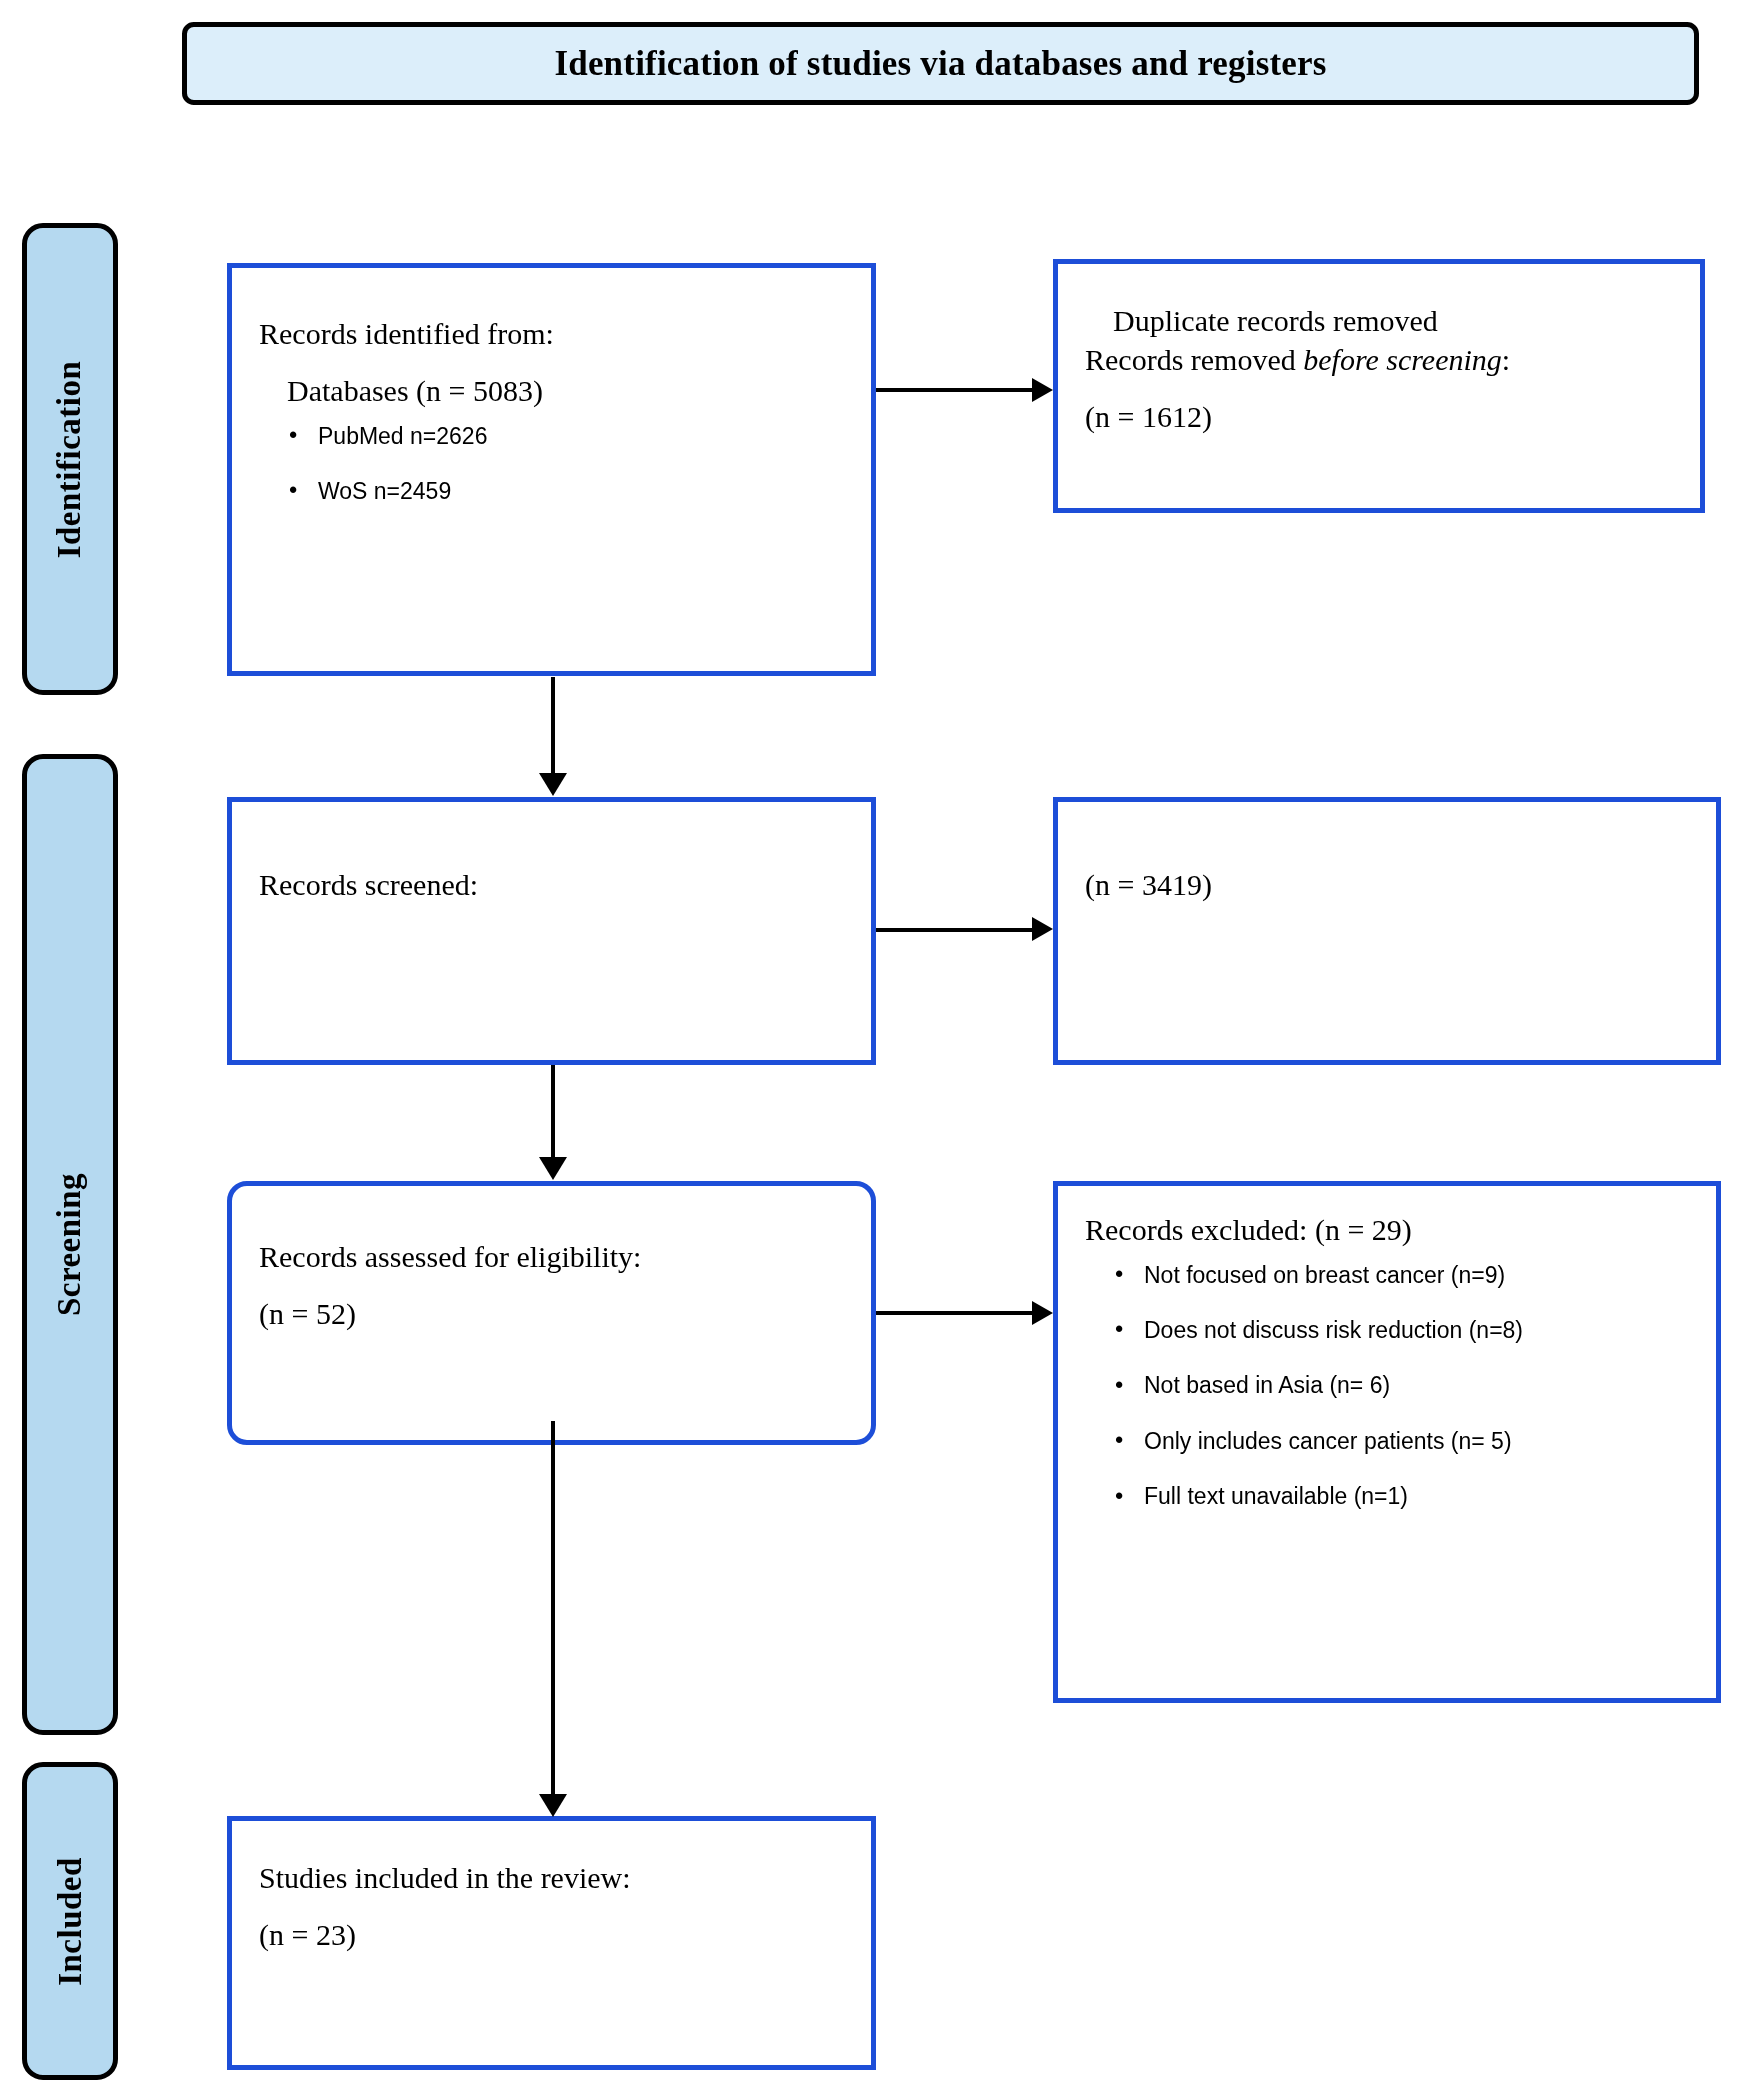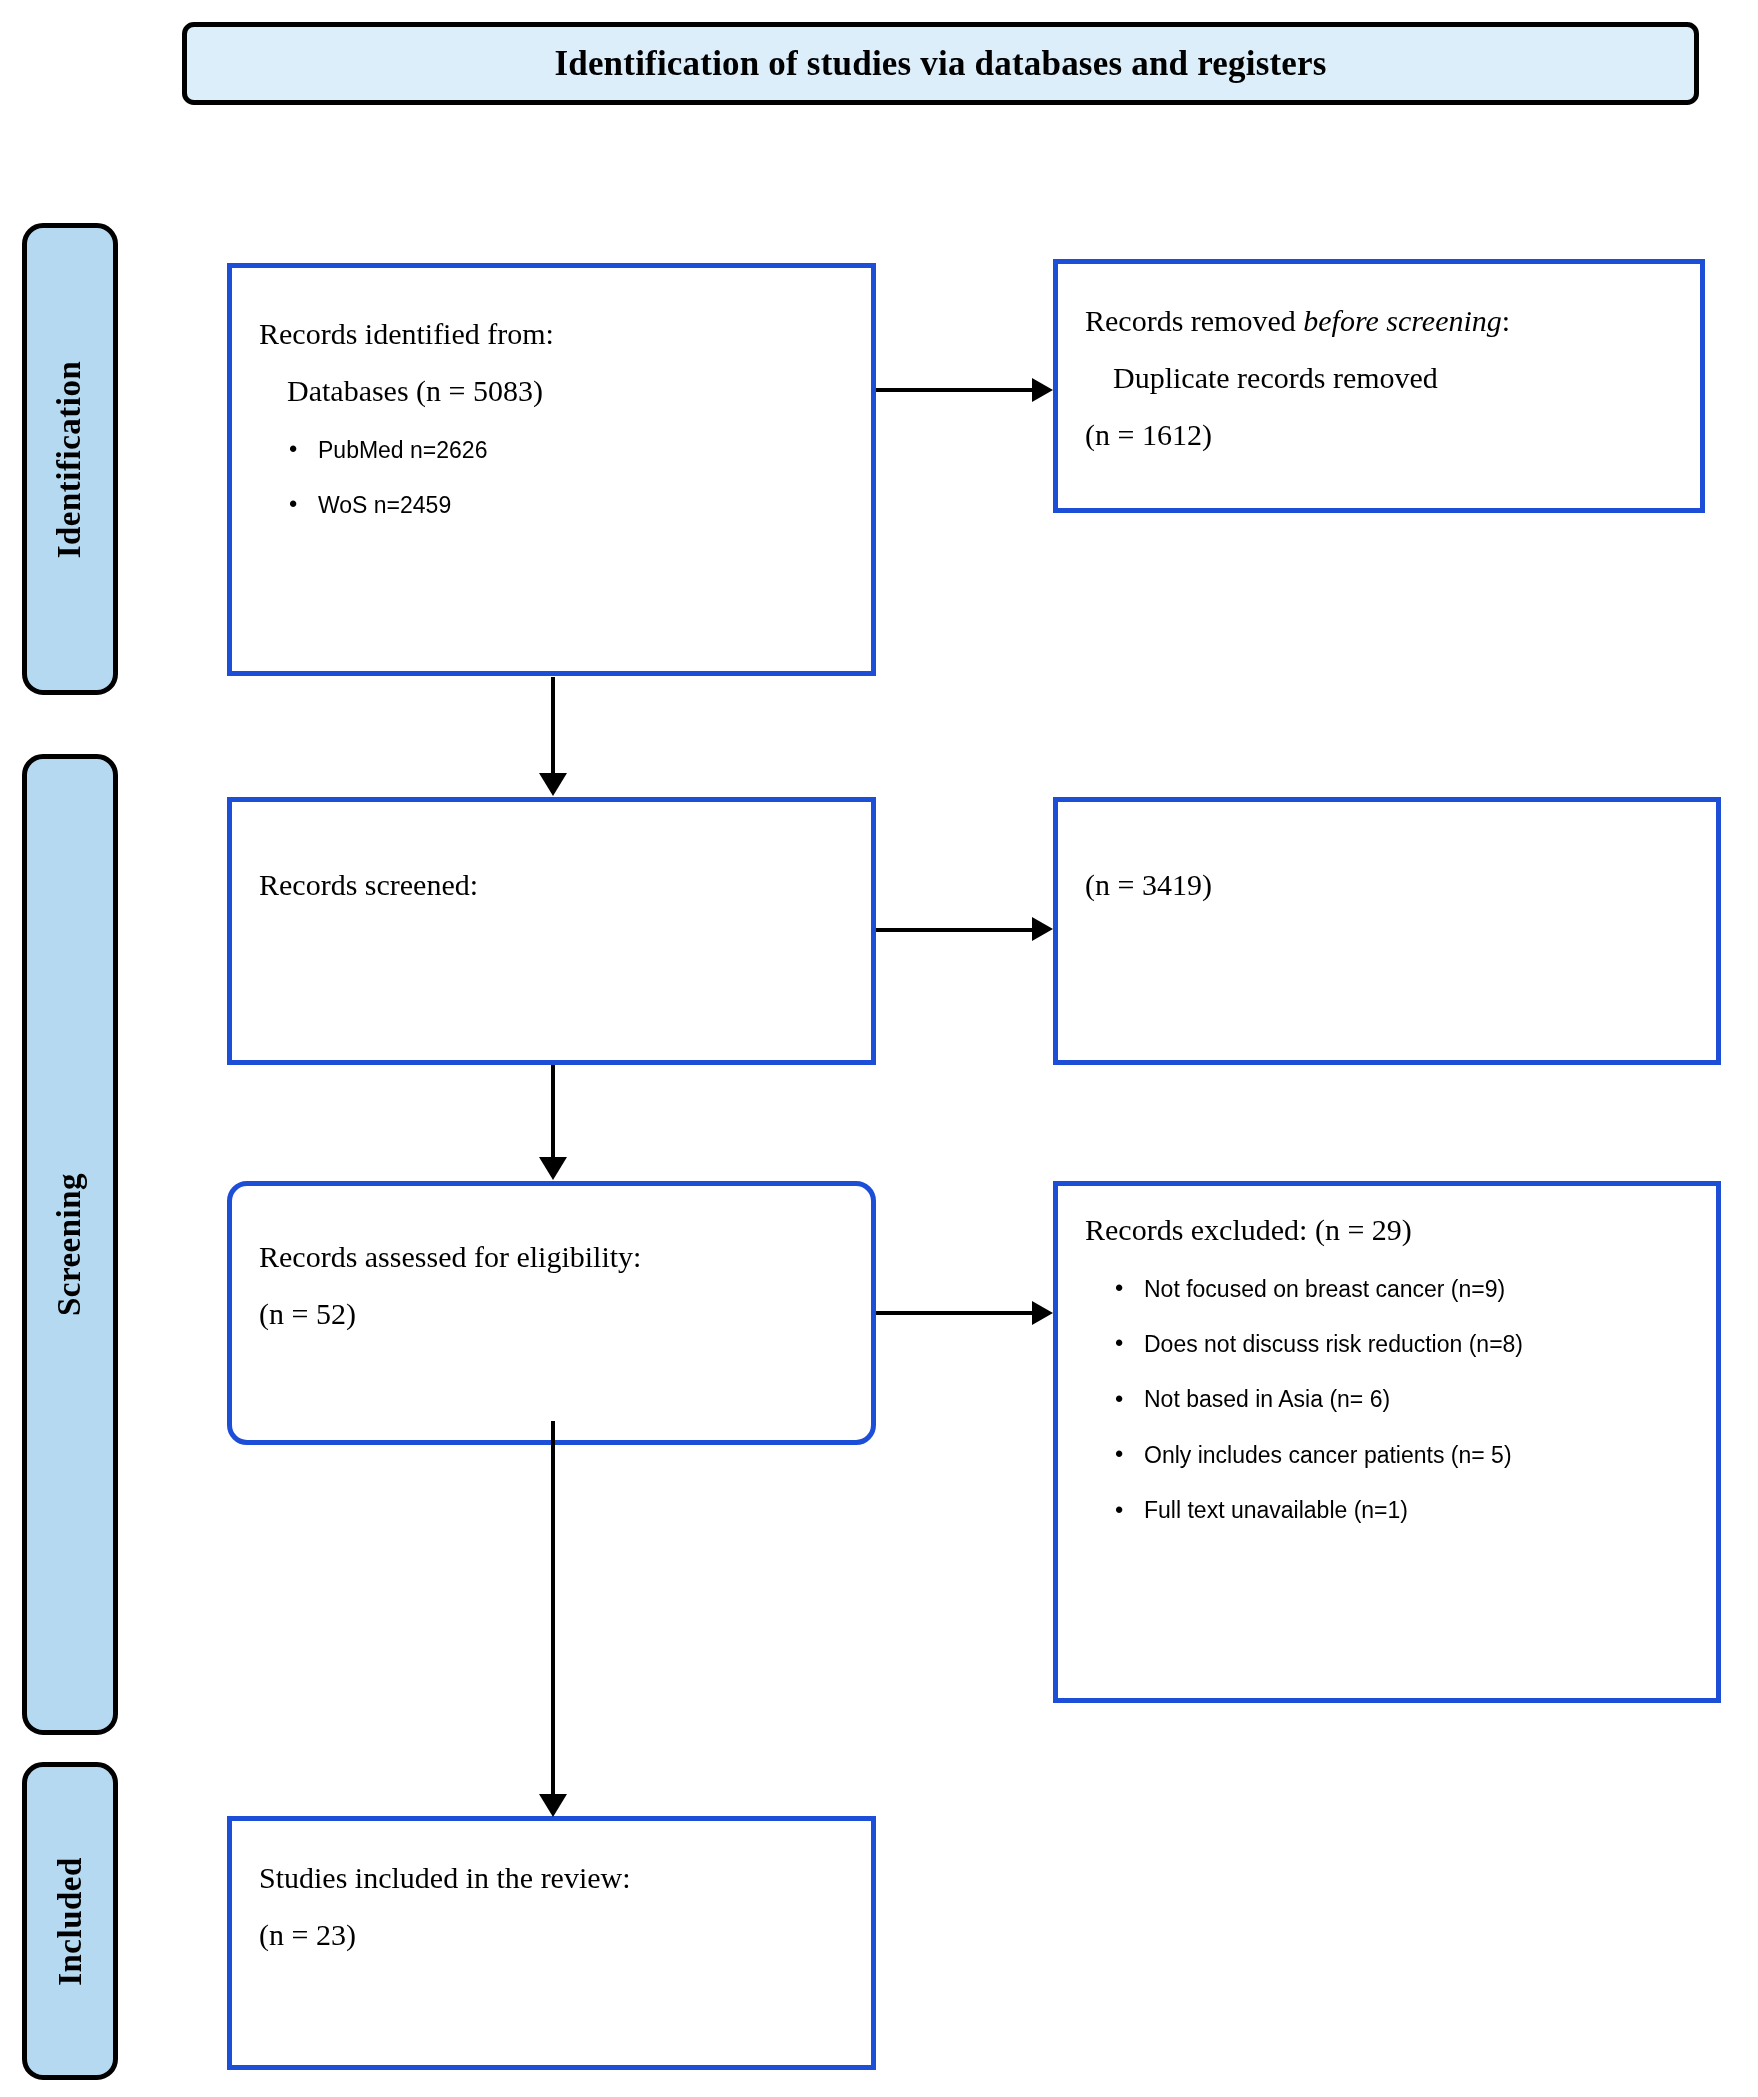--- a/index.html
+++ b/index.html
@@ -80,21 +80,21 @@
     line-height: 1.30;
     color: #000000;
     white-space: pre-wrap;
   }
   .node-line.indent-1 { padding-left: 28px; }
   .node-line.gap-top  { margin-top: 18px; }
   .node-line em { font-style: italic; }
 
   .node-bullets {
     list-style: none;
-    margin: 26px 0 0 0;
+    margin: 12px 0 0 0;
     padding: 0 0 0 59px;
   }
   .node-bullets li {
     position: relative;
     font-family: "Liberation Sans", "DejaVu Sans", sans-serif;
     font-size: 23px;
     line-height: 1.28;
     color: #000000;
     margin-bottom: 26px;
   }
@@ -167,22 +167,22 @@
   <div class="node-box" id="box-identified">
     <div class="node-line">Records identified from:</div>
     <div class="node-line indent-1 gap-top">Databases (n = 5083)</div>
     <ul class="node-bullets">
       <li>PubMed n=2626</li>
       <li>WoS n=2459</li>
     </ul>
   </div>
 
   <div class="node-box" id="box-removed">
+    <div class="node-line indent-1 gap-top">Duplicate records removed</div>
     <div class="node-line"><span>Records removed </span><em>before screening</em><span>:</span></div>
-    <div class="node-line indent-1 gap-top">Duplicate records removed</div>
     <div class="node-line gap-top">(n = 1612)</div>
   </div>
 
   <div class="node-box" id="box-screened">
     <div class="node-line">Records screened:</div>
   </div>
 
   <div class="node-box" id="box-excluded-screen">
     <div class="node-line gap-top">(n = 3419)</div>
   </div>

